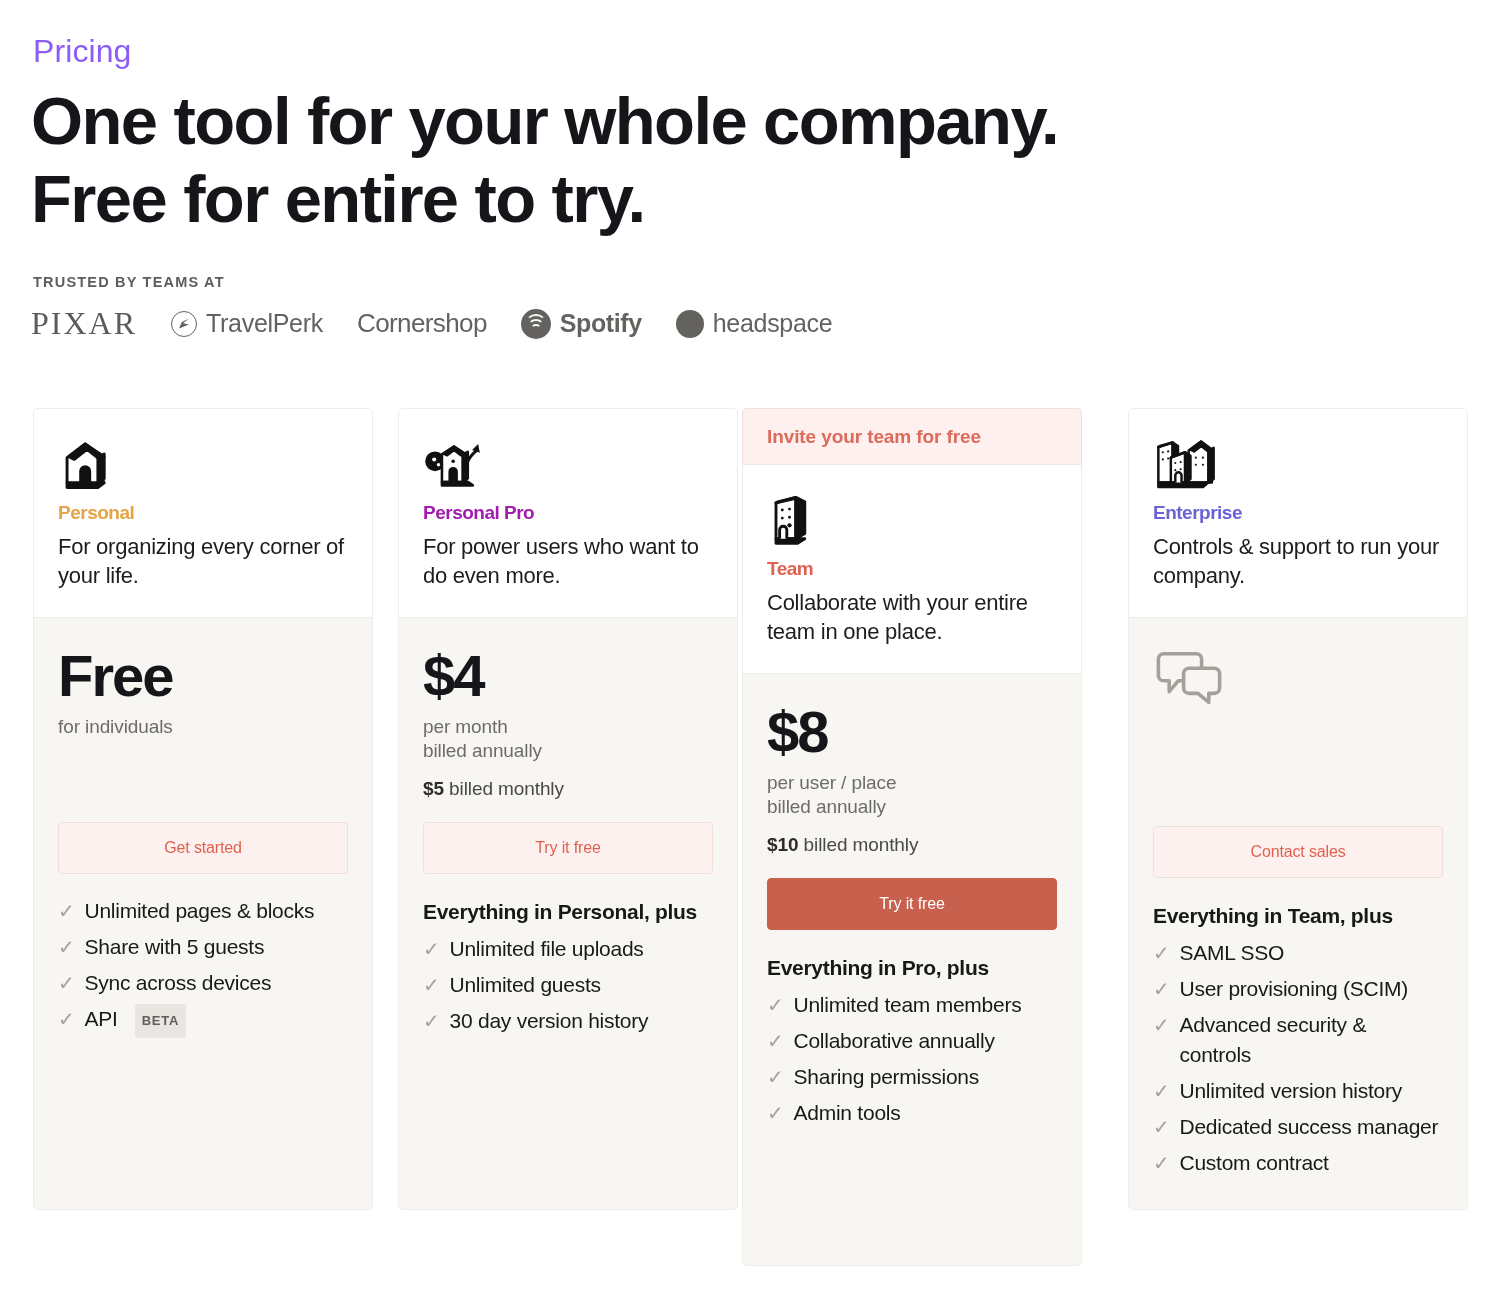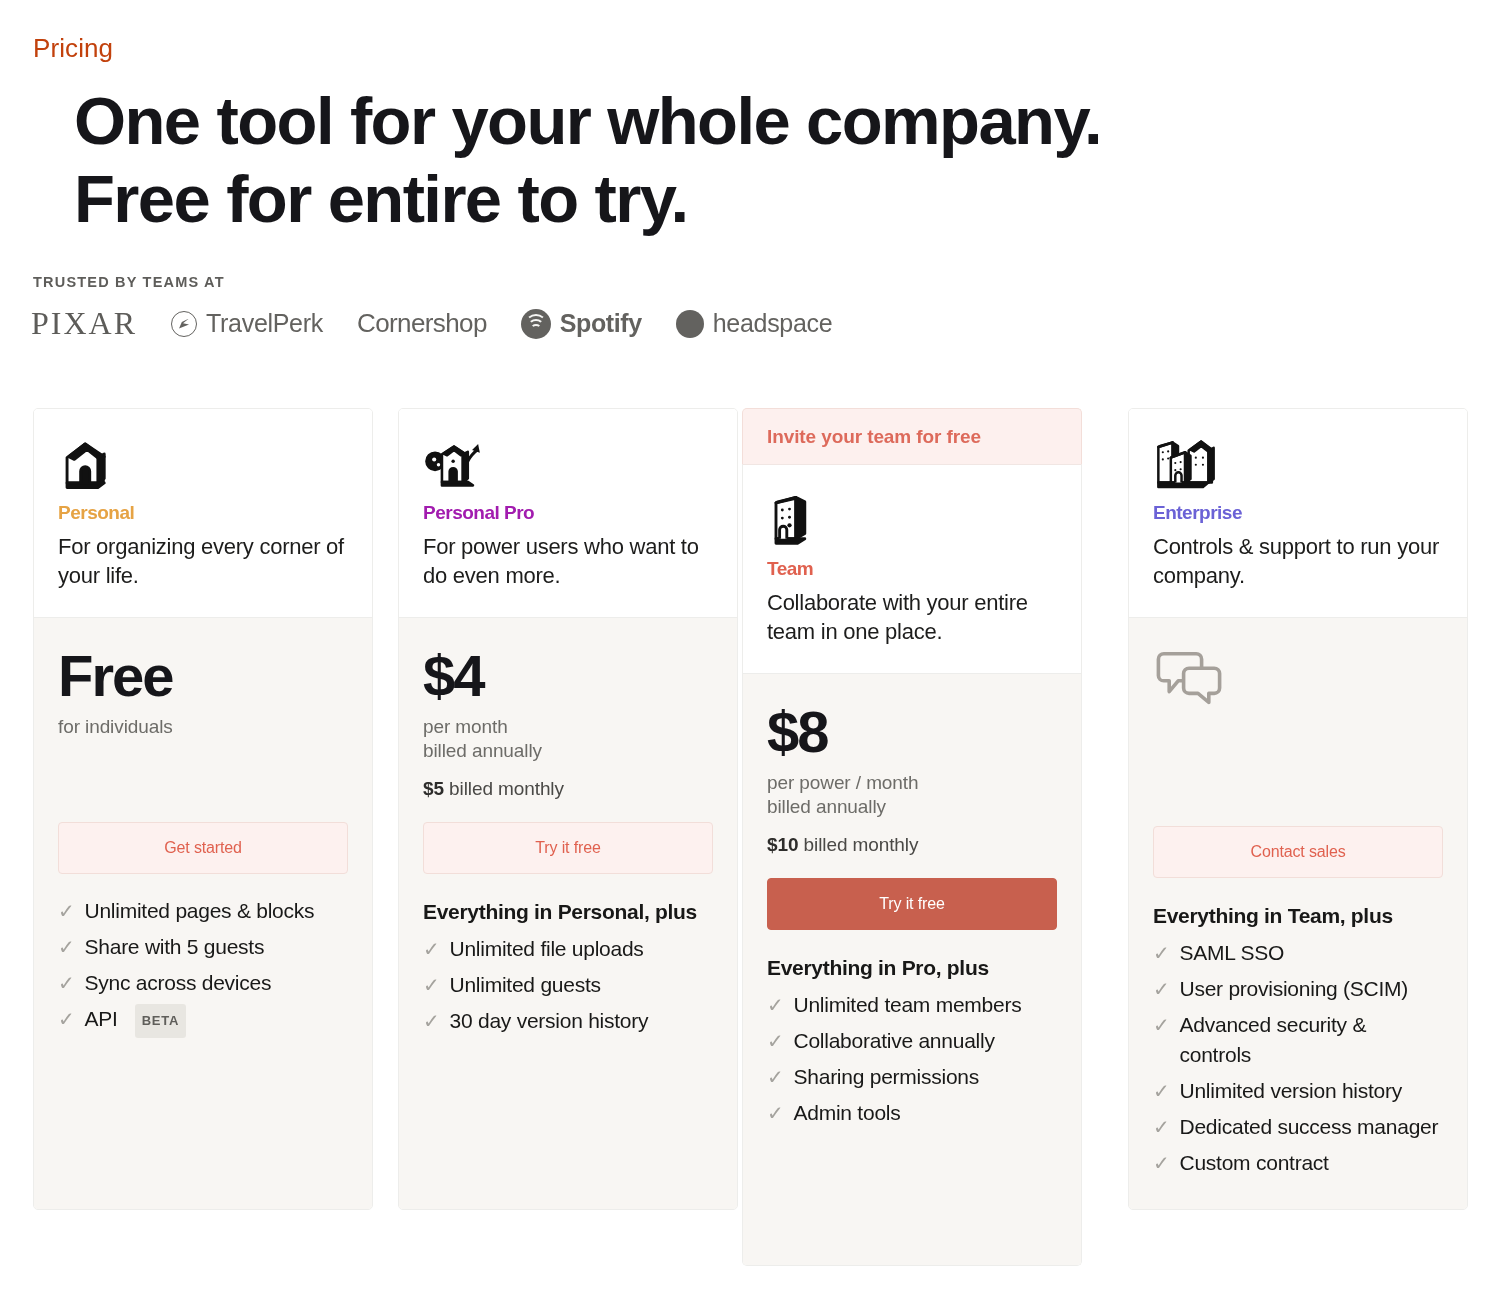--- a/index.html
+++ b/index.html
@@ -8,28 +8,28 @@
     height: 1314px;
     background: #ffffff;
     font-family: "Liberation Sans", sans-serif;
     -webkit-font-smoothing: antialiased;
   }
   .page { position: relative; width: 1500px; height: 1314px; overflow: hidden; }
 
   
   .eyebrow {
     position: absolute; left: 33px; top: 33px;
-    font-size: 26px; color: #c2410c; letter-spacing: 0.1px;
+    font-size: 32px; color: #8b5cf6; letter-spacing: 0.1px;
   }
   .headline {
     position: absolute; left: 31px; top: 82px;
     font-size: 67px; line-height: 78px; font-weight: 700;
     color: #16161a; letter-spacing: -1.6px;
   }
-  .headline span { display: block; margin-left: 43px; }
+  .headline span { display: block; }
 
   .trusted-label {
     position: absolute; left: 33px; top: 274px;
     font-size: 14.5px; font-weight: 700; letter-spacing: 1.2px;
     color: #5e5d5a;
   }
   .logos {
     position: absolute; left: 31px; top: 305px;
     display: flex; align-items: center; gap: 34px;
     color: #63625f;
@@ -320,21 +320,21 @@
                   <path d="M14 54V44a4 4 0 0 1 8 0v10" fill="#fff"></path>
                 </g>
               </svg></div>
             <div class="plan-name" style="color: rgb(224, 97, 79);">Team</div>
             <div class="plan-desc">Collaborate with your entire team in one place.</div>
           </div>
           <div class="card-bottom">
             <div class="price-row">
               <div class="price">$8</div>
               <div class="price-note">
-                <div>per power / month</div>
+                <div>per user / place</div>
                 <div>billed annually</div>
               </div>
               <div class="price-alt"><b>$10</b><span> billed monthly</span></div>
             </div>
             <button class="cta solid">Try it free</button>
             <div class="feature-head">Everything in Pro, plus</div>
             <ul class="features">
               <li class="feature">
                 <span class="check">✓</span>
                 <span>Unlimited team members</span>

